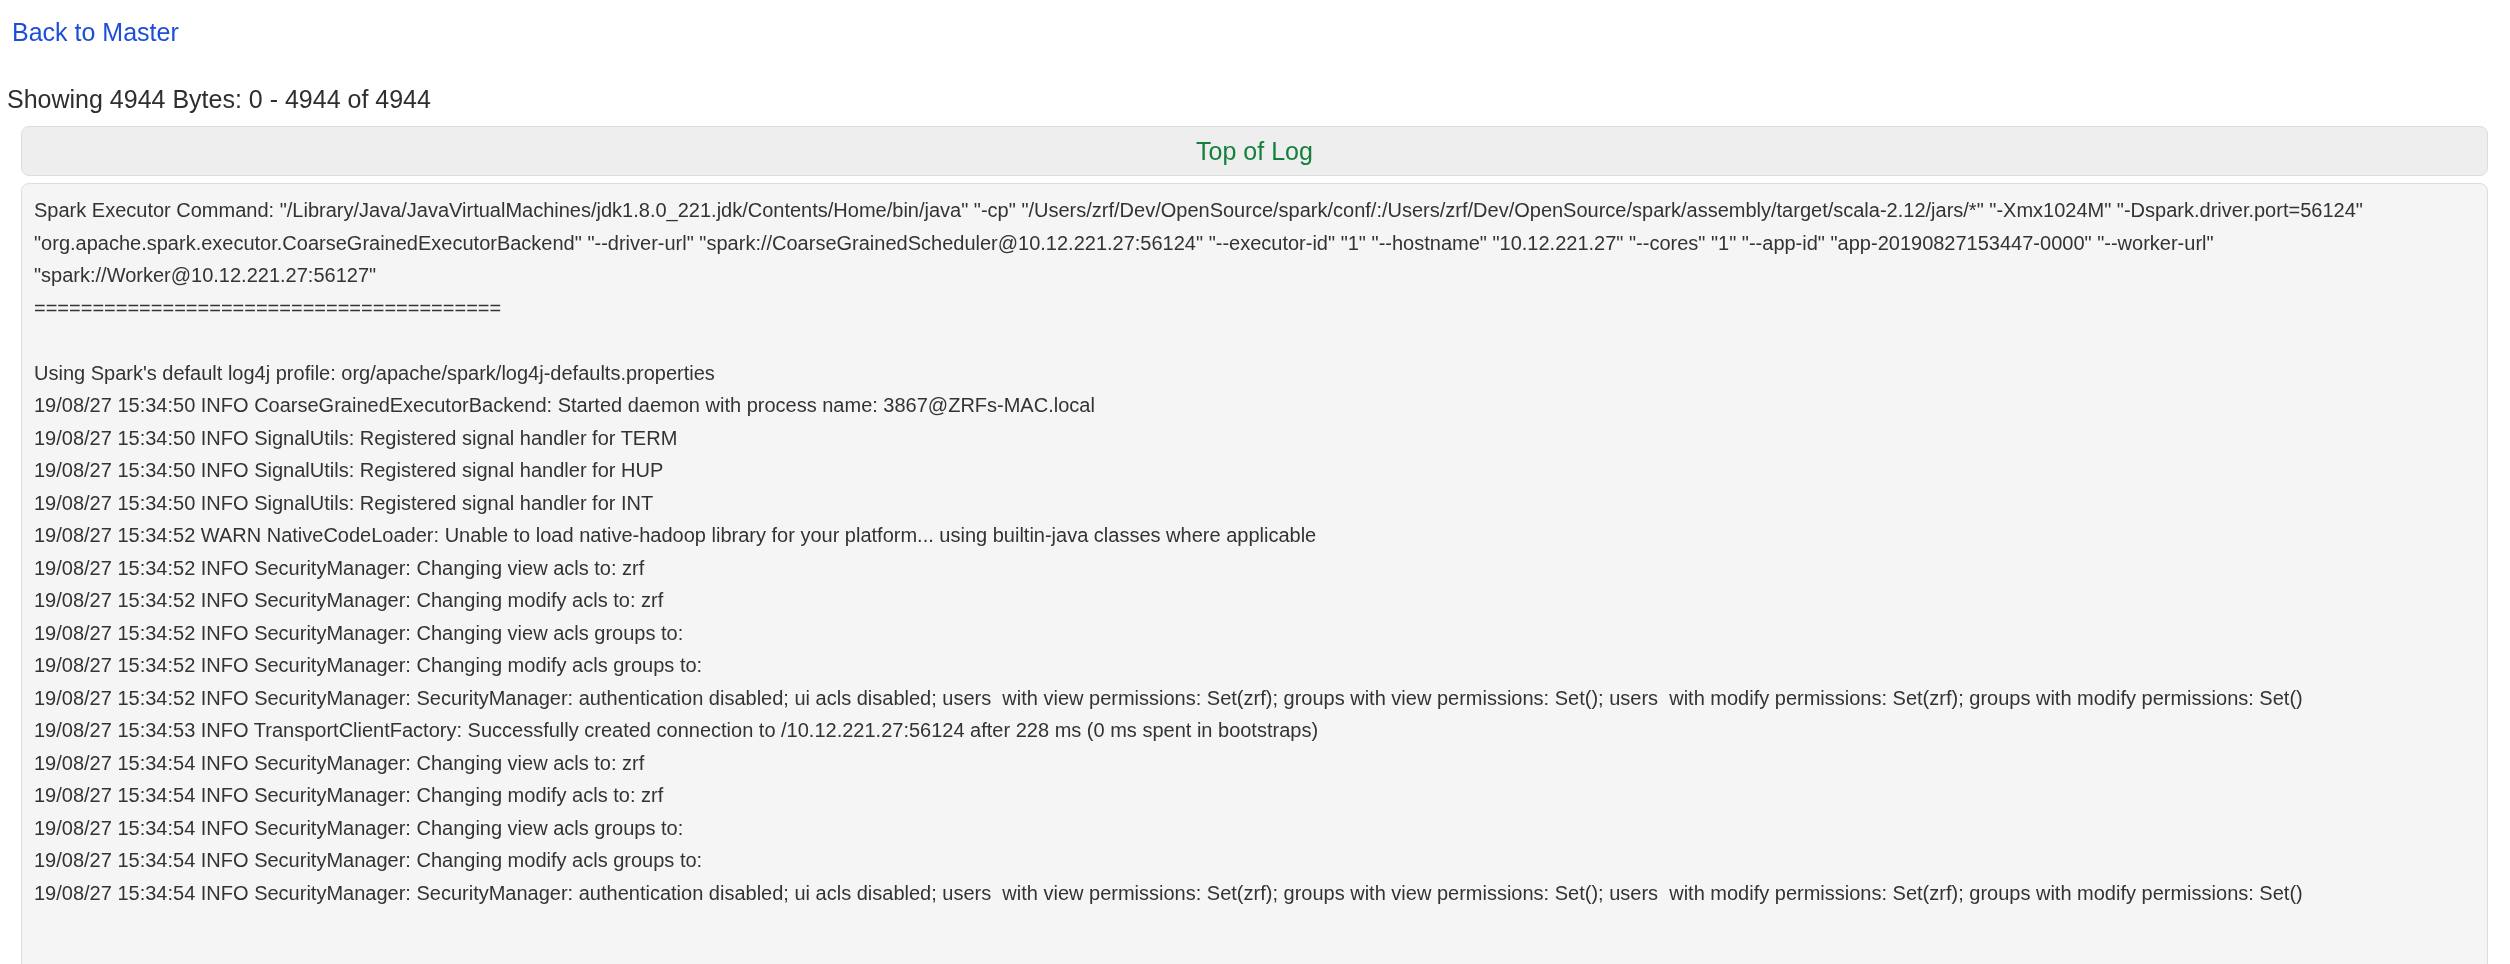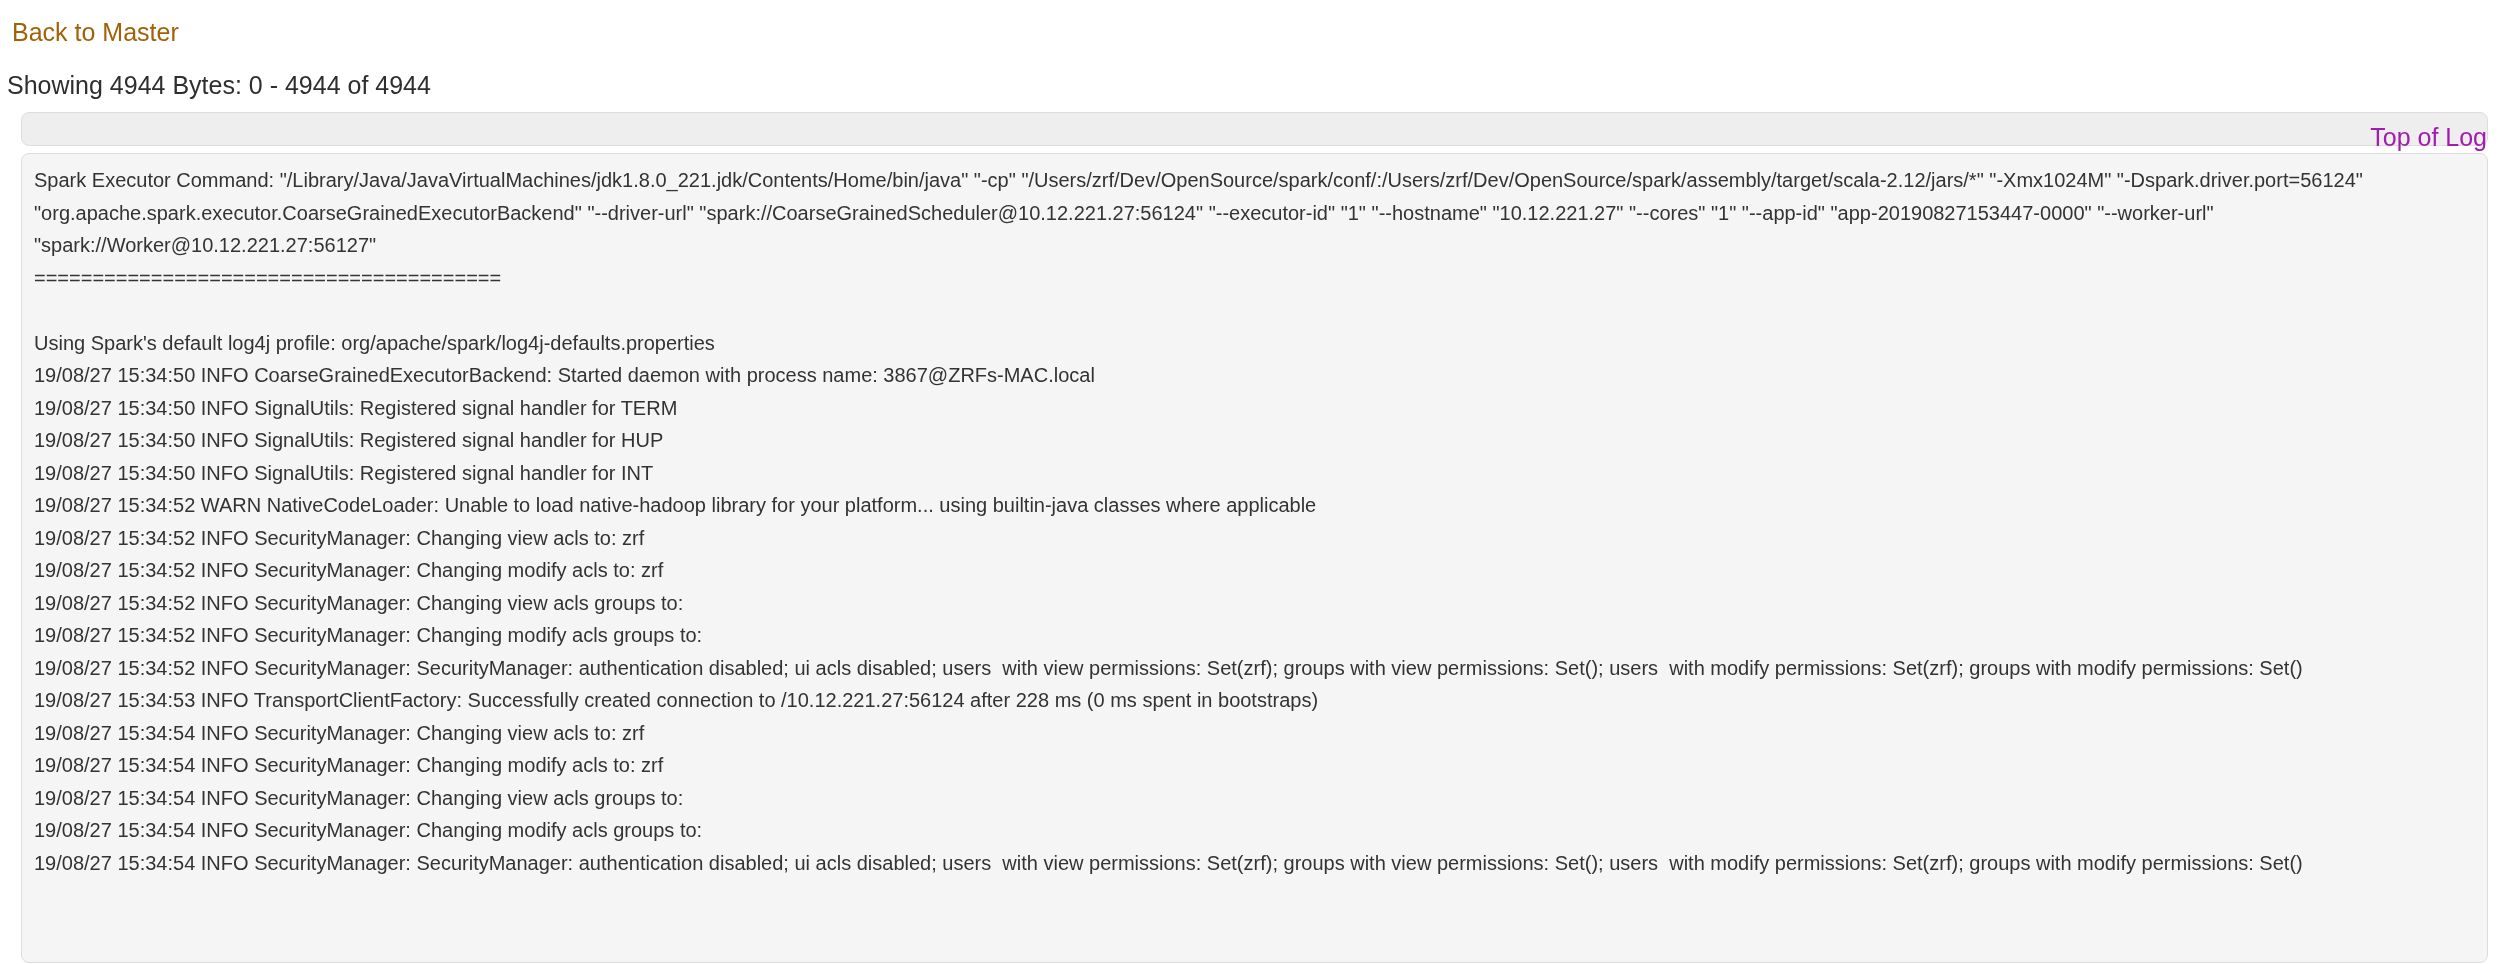--- a/index.html
+++ b/index.html
@@ -11,41 +11,41 @@
     overflow: hidden;
     background: #ffffff;
     font-family: "Liberation Sans", sans-serif;
     color: #333333;
   }
   .page {
     padding-top: 10px;
   }
   .back-link {
     display: inline-block;
-    margin: 8px 0 0 12px;
+    margin: 8px 0 14px 12px;
     font-size: 25px;
-    color: #a16207;
+    color: #1d4ed8;
     text-decoration: none;
     cursor: pointer;
   }
   .byte-range {
     margin: 24px 0 1px 7px;
     font-size: 25px;
     color: #2e2e2e;
   }
   .log-title-bar {
     margin: 12px 22px 0 21px;
-    height: 34px;
+    height: 50px;
     background: #eeeeee;
     border: 1px solid #dddddd;
     border-radius: 8px;
-    text-align: right;
+    text-align: center;
     line-height: 48px;
     font-size: 25px;
-    color: #a21caf;
+    color: #15803d;
   }
   .log-box {
     margin: 7px 22px 0 21px;
     min-height: 810px;
     background: #f5f5f5;
     border: 1px solid #dddddd;
     border-radius: 8px;
     padding: 10px 12px;
     font-size: 20px;
     line-height: 32.5px;

